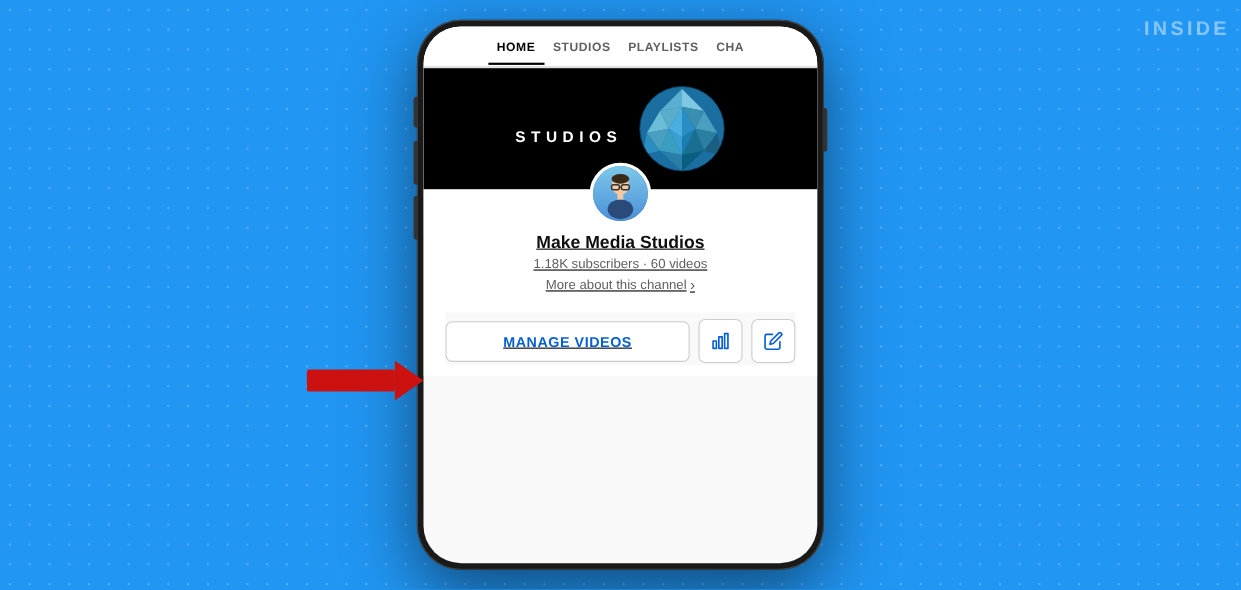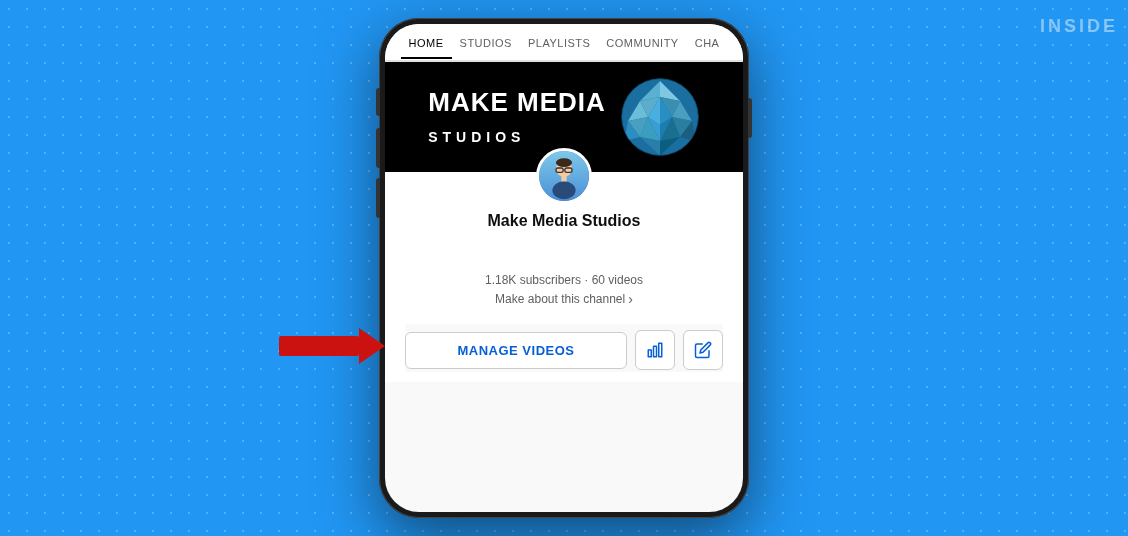--- a/index.html
+++ b/index.html
@@ -67,21 +67,21 @@
       gap: 0;
       border-bottom: 2px solid #e0e0e0;
       padding: 0 4px;
       min-height: 38px;
       flex-shrink: 0;
     }
 
     .nav-tab {
       font-family: Arial, sans-serif;
       font-size: 11px;
-      font-weight: 400;
+      font-weight: 700;
       color: #606060;
       padding: 10px 8px 8px;
       letter-spacing: 0.5px;
       cursor: pointer;
       white-space: nowrap;
       position: relative;
     }
 
     .nav-tab.active {
       color: #000;
@@ -144,20 +144,21 @@
     }
 
     
     .channel-info {
       background: #fff;
       display: flex;
       flex-direction: column;
       align-items: center;
       padding: 0 20px 10px;
       flex-shrink: 0;
+      text-decoration: underline;
     }
 
     .avatar-container {
       margin-top: -24px;
       margin-bottom: 8px;
     }
 
     .avatar {
       width: 56px;
       height: 56px;
@@ -179,21 +180,20 @@
       text-align: center;
       margin-bottom: 3px;
     }
 
     .channel-stats {
       font-family: Arial, sans-serif;
       font-size: 12px;
       color: #606060;
       text-align: center;
       margin-bottom: 4px;
-      margin-top: 40px;
     }
 
     .more-about {
       font-family: Arial, sans-serif;
       font-size: 12px;
       color: #606060;
       display: flex;
       align-items: center;
       gap: 3px;
       cursor: pointer;
@@ -353,27 +353,25 @@
     <div class="side-btn-left-1"></div>
     <div class="side-btn-left-2"></div>
     <div class="side-btn-left-3"></div>
 
     <div class="phone-screen">
 
       <div class="nav-tabs">
         <div class="nav-tab active">HOME</div>
         <div class="nav-tab">STUDIOS</div>
         <div class="nav-tab">PLAYLISTS</div>
-        <div class="nav-tab">COMMUNITY</div>
         <div class="nav-tab">CHA</div>
       </div>
 
       <div class="channel-banner">
         <div class="banner-text-group">
-          <div class="banner-title-make">MAKE MEDIA</div>
           <div class="banner-title-studios">STUDIOS</div>
         </div>
 
         <svg class="diamond-logo" viewBox="0 0 100 100" xmlns="http://www.w3.org/2000/svg">
           <defs>
             <clipPath id="circle-clip">
               <circle cx="50" cy="50" r="48"></circle>
             </clipPath>
           </defs>
           <circle cx="50" cy="50" r="48" fill="#1a6fa0"></circle>
@@ -428,21 +426,21 @@
 
               <rect x="25" y="28" width="6" height="6" fill="#f5c8a0"></rect>
             </svg>
           </div>
         </div>
 
         <div class="channel-name">Make Media Studios</div>
         <div class="channel-stats">1.18K subscribers · 60 videos</div>
 
         <div class="more-about">
-          <span>Make about this channel</span>
+          <span>More about this channel</span>
           <span class="more-about-chevron">›</span>
         </div>
 
         <div class="divider"></div>
 
         <div class="action-bar" style="width:100%; padding: 6px 0 2px;">
           <div class="manage-videos-btn">MANAGE VIDEOS</div>
           <div class="icon-btn">
             <svg viewBox="0 0 24 24" fill="none" stroke="#065FD4" stroke-width="2" stroke-linecap="round" stroke-linejoin="round">
               <rect x="3" y="12" width="4" height="9"></rect>

